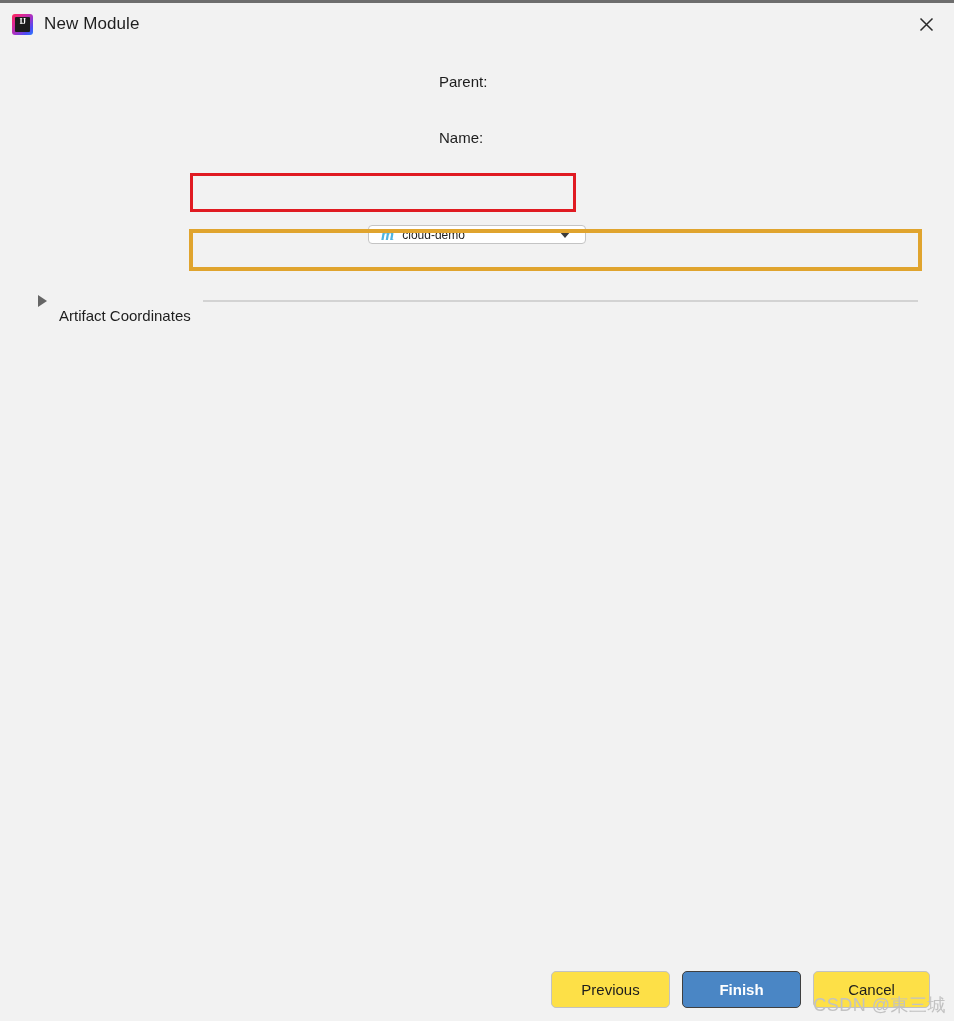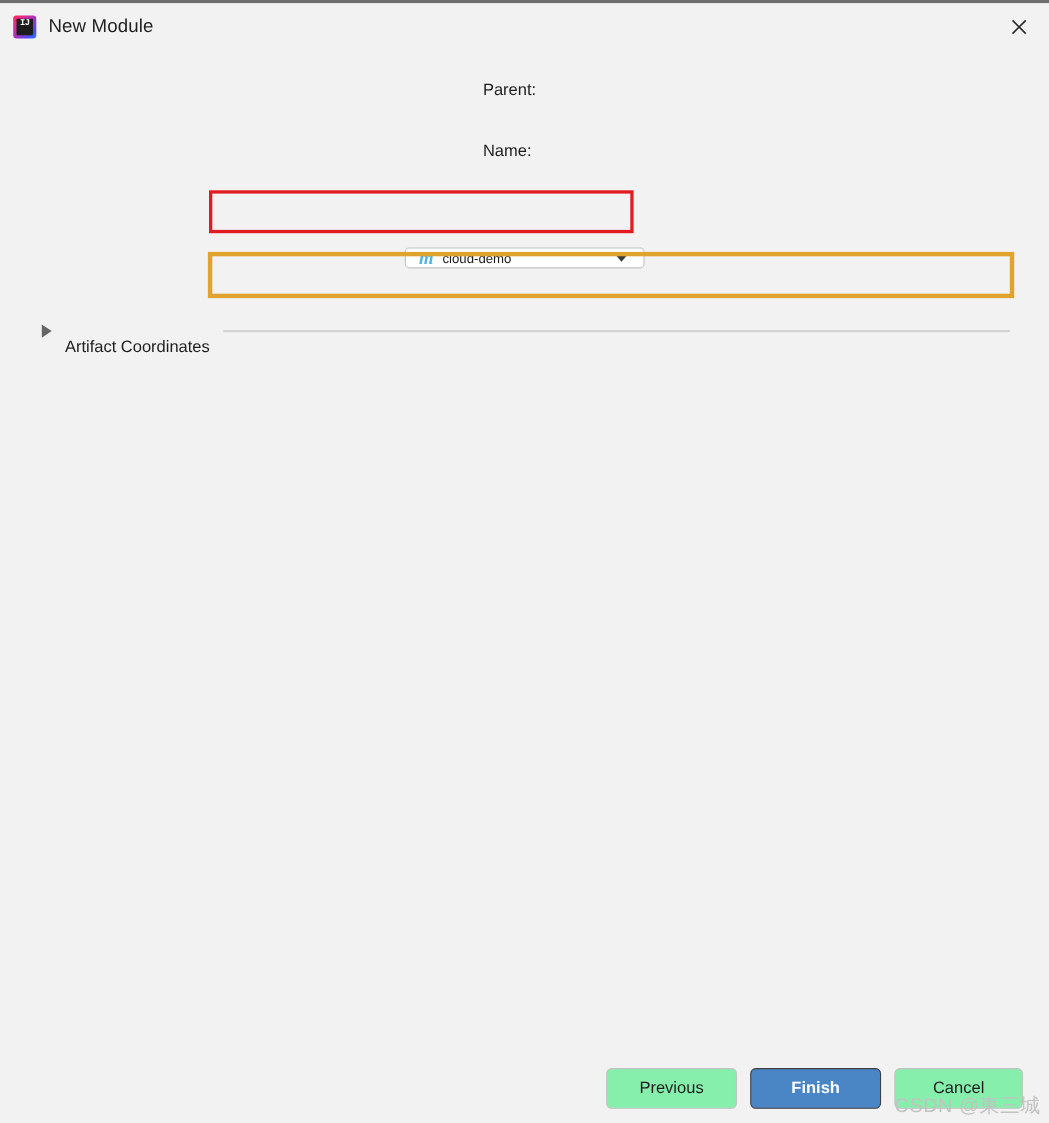--- a/index.html
+++ b/index.html
@@ -58,21 +58,21 @@
     bottom: 3px;
     background: #1c1c1c;
     border-radius: 1px;
   }
   .app-icon .ij-letters {
     position: absolute;
     z-index: 3;
     left: 0; right: 0;
     top: 3px;
     text-align: center;
-    font-family: Liberation Mono, monospace;
+    font-family: Liberation Serif, serif;
     font-size: 8px;
     font-weight: bold;
     color: #ffffff;
     letter-spacing: -0.5px;
     line-height: 9px;
   }
   .title-text {
     font-size: 17px;
     color: #1f1f1f;
     letter-spacing: 0.1px;
@@ -239,21 +239,21 @@
     padding-right: 24px;
     box-sizing: border-box;
     gap: 12px;
   }
   .btn {
     height: 37px;
     min-width: 118px;
     box-sizing: border-box;
     border-radius: 5px;
     border: 1px solid #c2c2c2;
-    background: #86efac;
+    background: #fde047;
     color: #1d1d1d;
     font-family: "Liberation Sans", sans-serif;
     font-size: 15px;
     display: flex;
     align-items: center;
     justify-content: center;
     cursor: pointer;
     padding: 0 14px;
   }
   .btn-primary {

